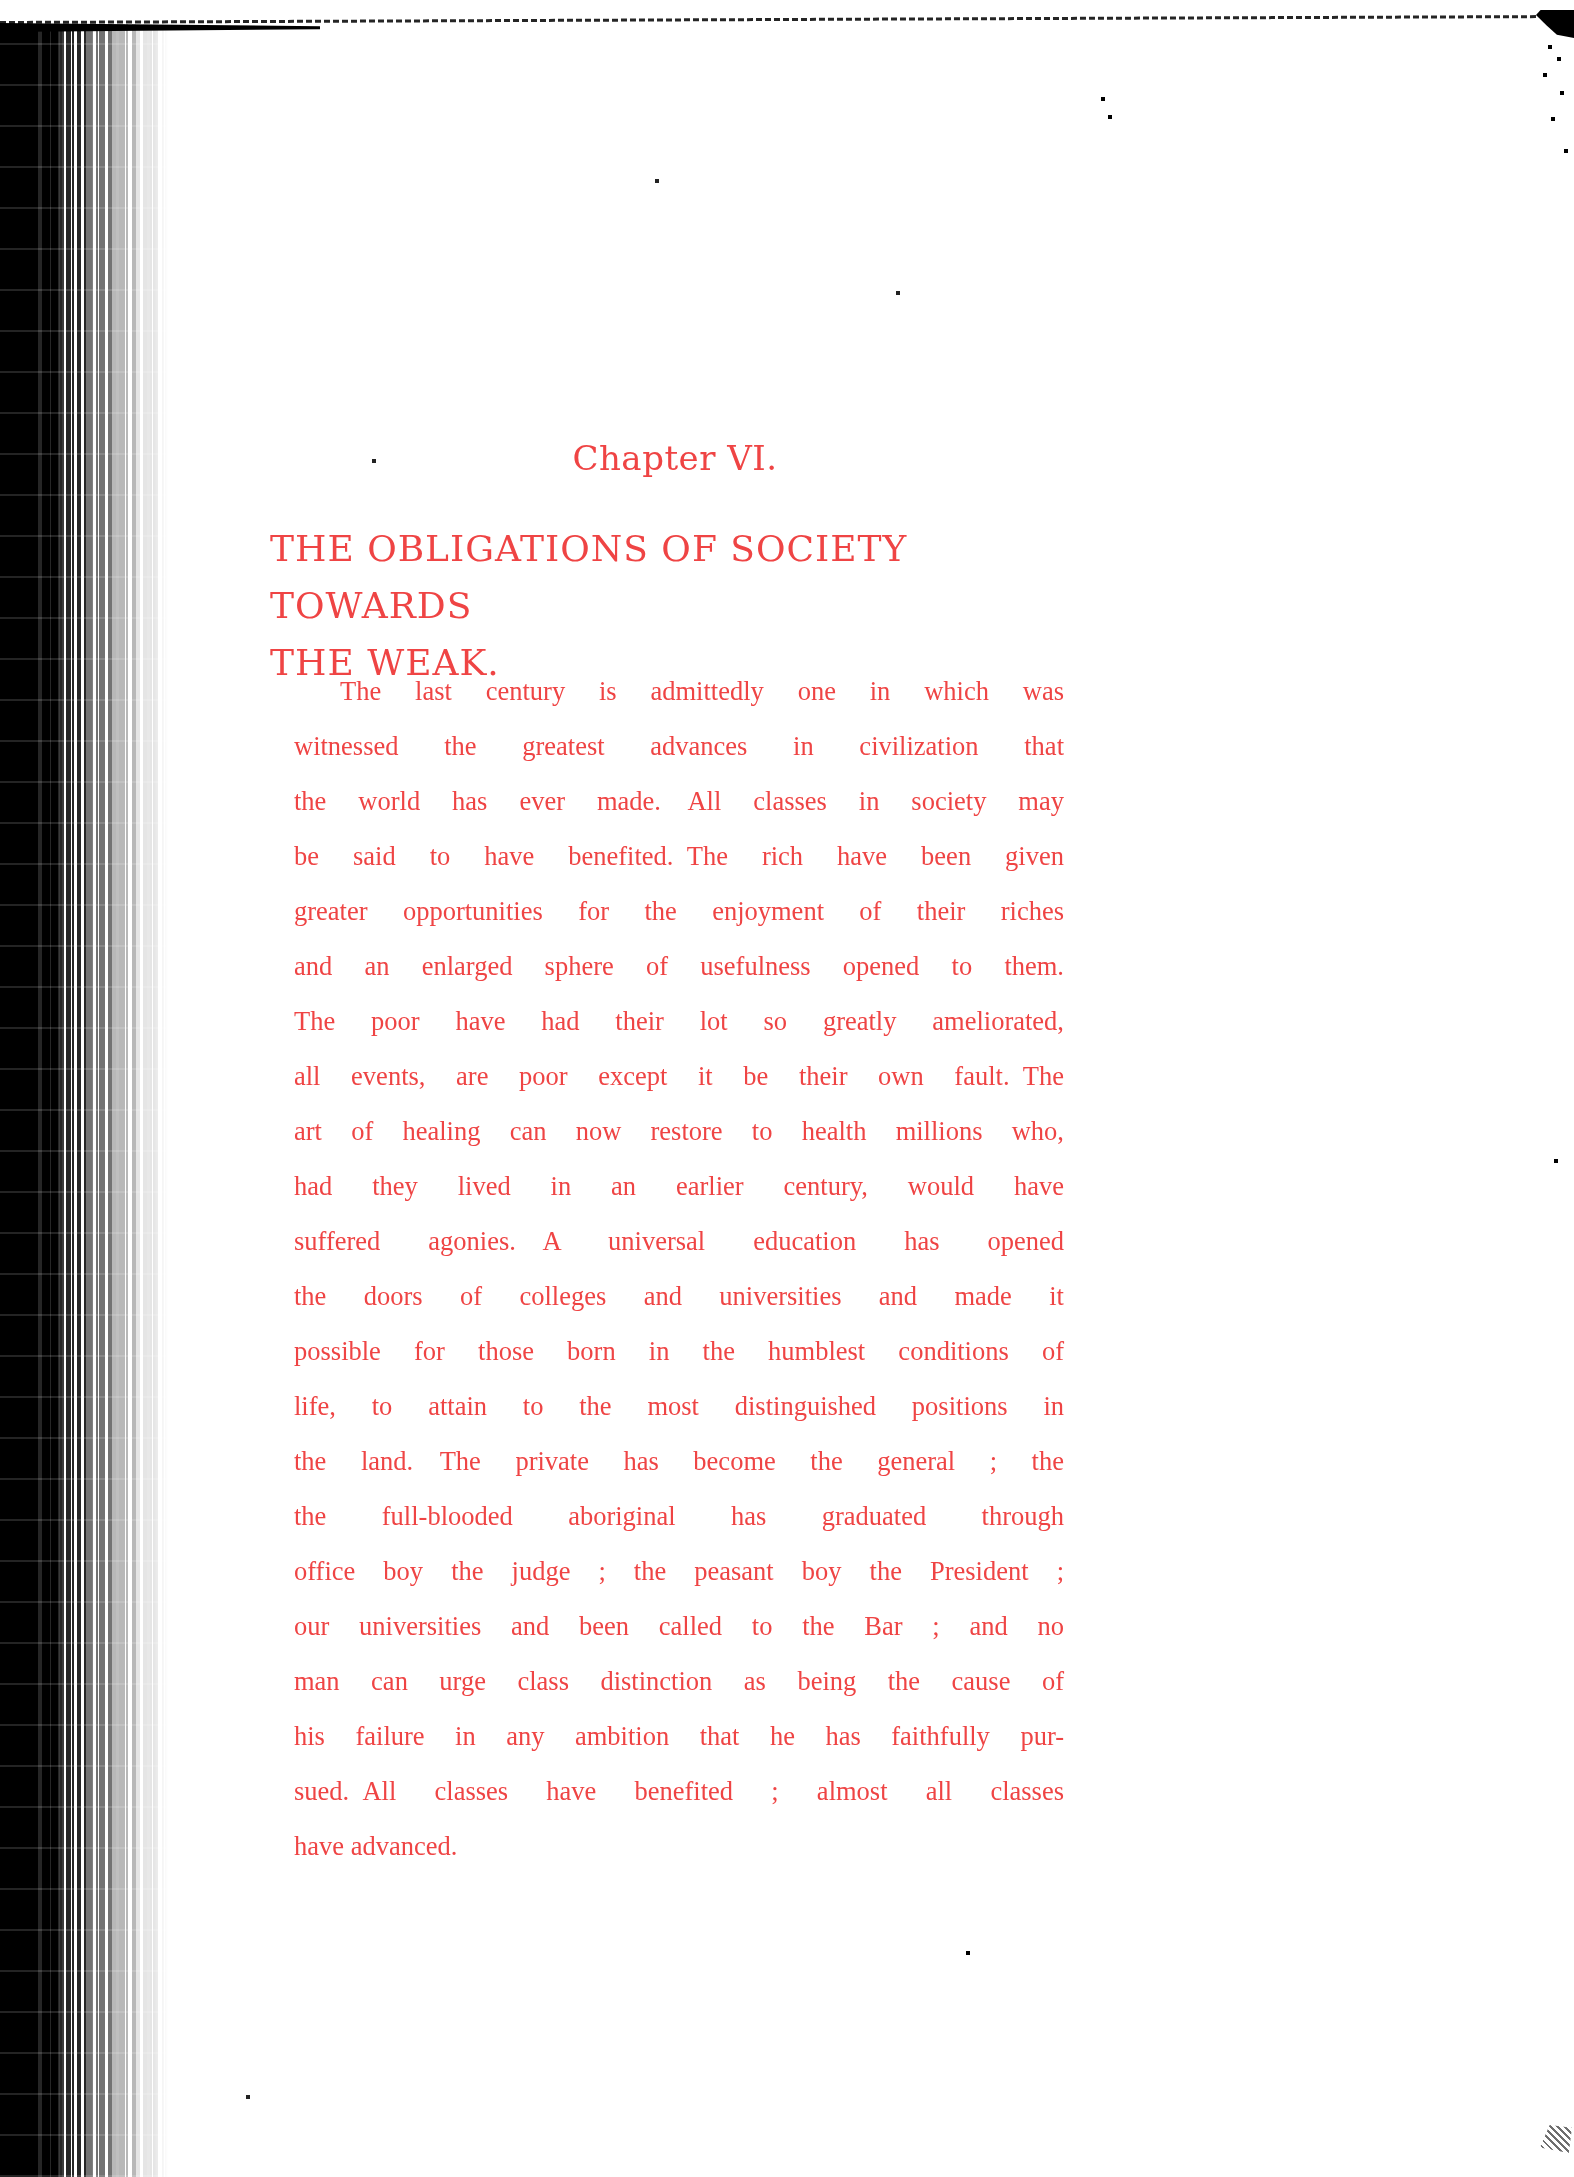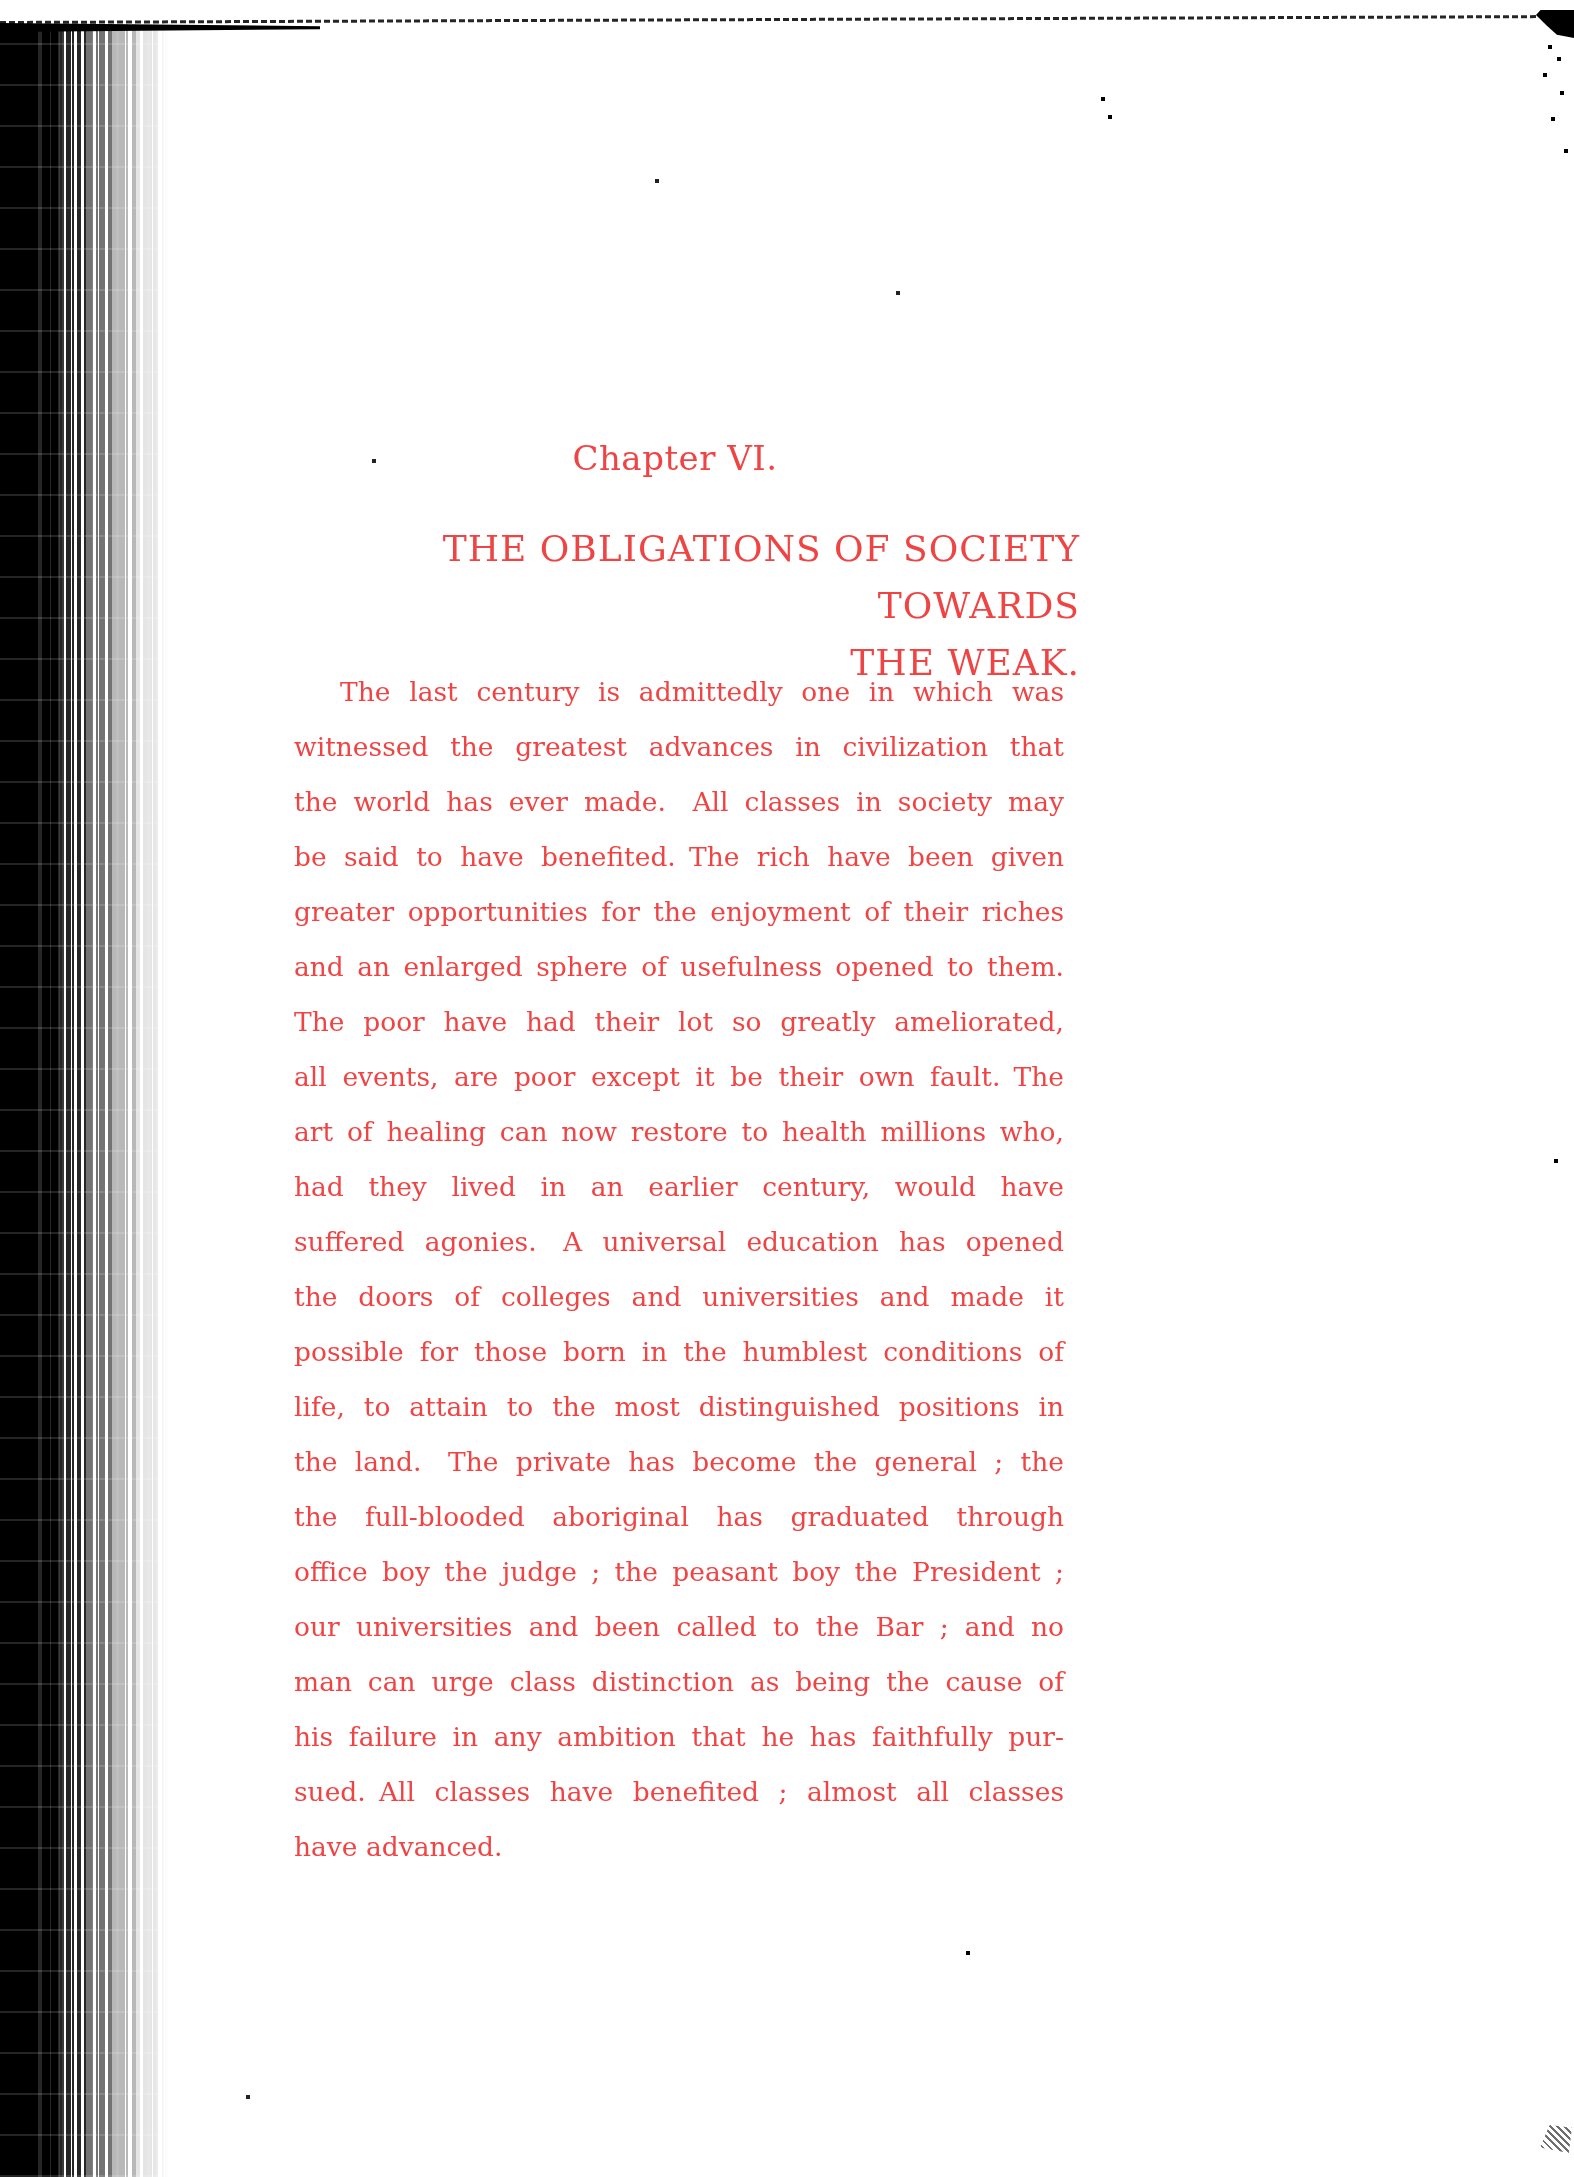--- a/index.html
+++ b/index.html
@@ -74,25 +74,25 @@
     clip-path:polygon(30% 0,100% 10%,90% 100%,0 80%);
   }
 
   
   .chapter{
     position:absolute;left:280px;top:438px;width:790px;
     font-size:34px;text-align:center;letter-spacing:.5px;
   }
   .title{
     position:absolute;left:270px;top:520px;width:810px;
-    font-size:36px;line-height:57px;text-align:right;letter-spacing:1px;
+    font-size:36px;line-height:57px;text-align:left;letter-spacing:1px;
   }
   .para{
     position:absolute;left:294px;top:664px;width:770px;
-    font-size:26.5px;line-height:55px;
+    font-size:26.5px;line-height:55px;font-family:Liberation Serif, serif;
   }
   .para .line{
     text-align:justify;
     text-align-last:justify;
     white-space:normal;
   }
   .para .line.first{text-indent:46px;}
   .para .line.last{text-align-last:left;}
 </style>
 </head>

